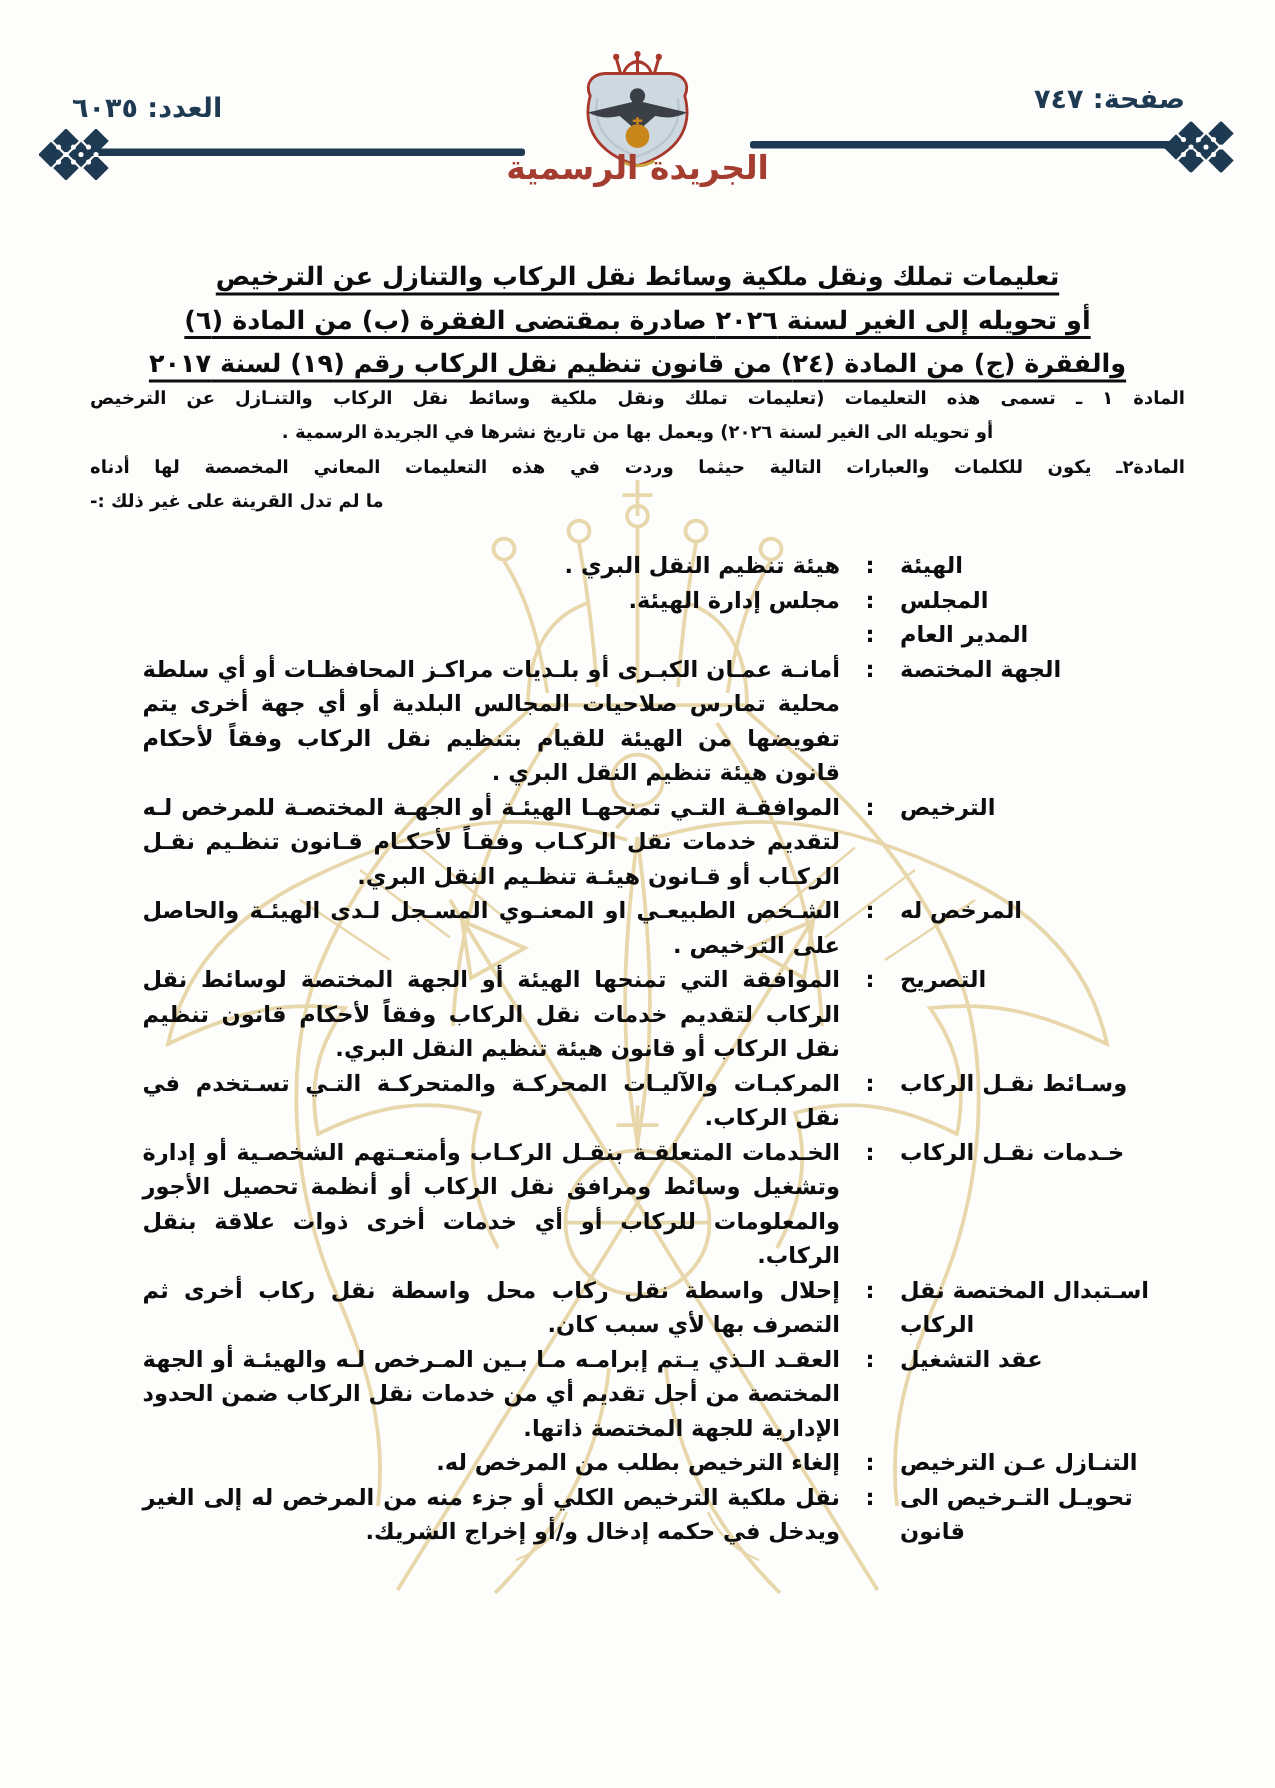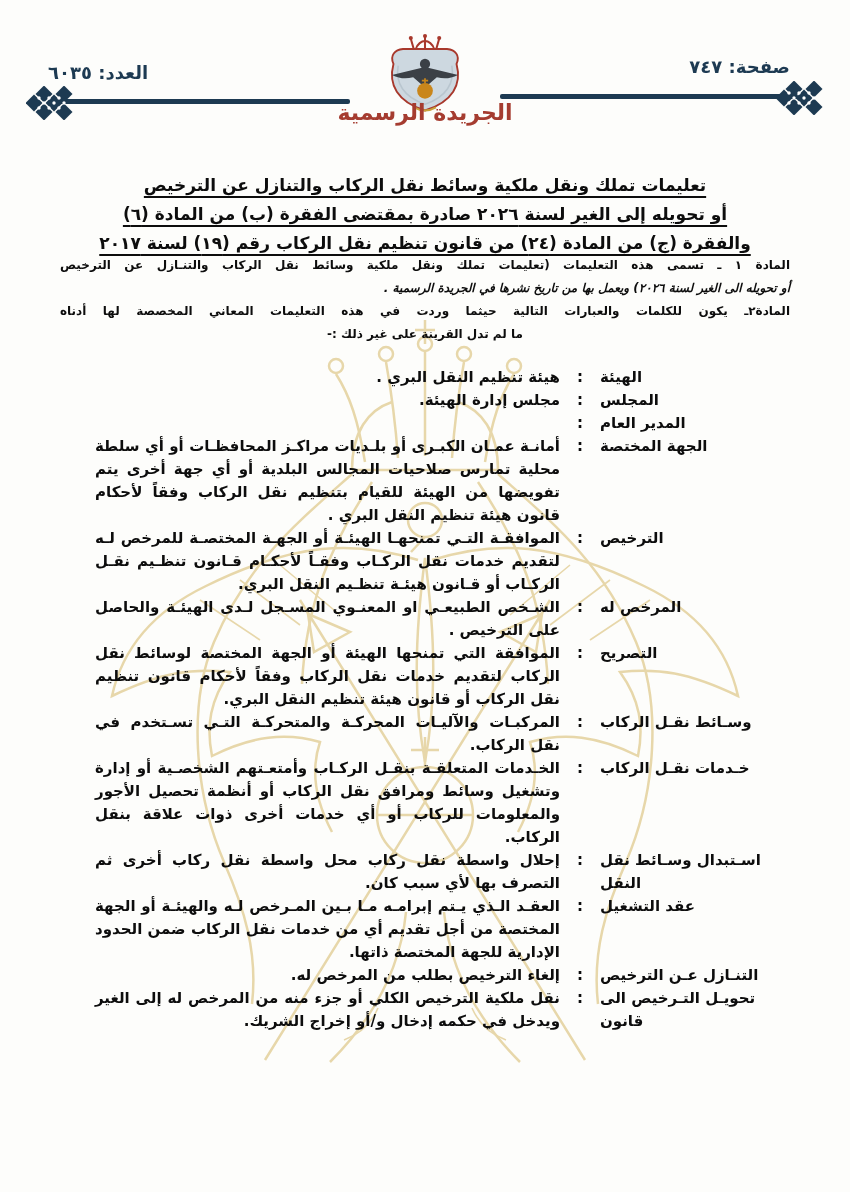--- a/index.html
+++ b/index.html
@@ -36,22 +36,22 @@
 
   
   .titles{position:absolute;top:149px;left:55px;right:55px;text-align:center;direction:rtl;
           font-weight:bold;font-size:17px;color:var(--text);margin-top:26px;}
   .titles .t{margin-bottom:9px;text-decoration:underline;text-underline-offset:5px;text-decoration-thickness:1.5px;}
 
   
   .articles{position:absolute;top:254px;right:60px;width:730px;direction:rtl;
             font-weight:bold;font-size:12px;line-height:23px;color:var(--text);}
   .l-justify{text-align:justify;text-align-last:justify;}
-  .l-center{font-style:italic;}
-  .l-indent{text-align:center;}
+  .l-center{text-align:center;}
+  .l-indent{text-align:left;}
 
   
   .defs{position:absolute;top:366px;right:60px;width:695px;direction:rtl;
         font-weight:bold;font-size:15px;line-height:23px;color:var(--text);}
   .defrow{display:grid;grid-template-columns:190px 40px 1fr;}
   .term{text-align:left;}
   .colon{text-align:center;}
   .def{text-align:justify;}
 </style>
 </head>
@@ -223,21 +223,21 @@
         <div class="term">وسـائط نقـل الركاب</div>
         <div class="colon">:</div>
         <div class="def">المركبـات والآليـات المحركـة والمتحركـة التـي تسـتخدم في نقل الركاب.</div>
       </div>
       <div class="defrow">
         <div class="term">خـدمات نقـل الركاب</div>
         <div class="colon">:</div>
         <div class="def">الخـدمات المتعلقـة بنقـل الركـاب وأمتعـتهم الشخصـية أو إدارة وتشغيل وسائط ومرافق نقل الركاب أو أنظمة تحصيل الأجور والمعلومات للركاب أو أي خدمات أخرى ذوات علاقة بنقل الركاب.</div>
       </div>
       <div class="defrow">
-        <div class="term">اسـتبدال وسـائط نقل النقل</div>
+        <div class="term">اسـتبدال المختصة نقل الركاب</div>
         <div class="colon">:</div>
         <div class="def">إحلال واسطة نقل ركاب محل واسطة نقل ركاب أخرى ثم التصرف بها لأي سبب كان.</div>
       </div>
       <div class="defrow">
         <div class="term">عقد التشغيل</div>
         <div class="colon">:</div>
         <div class="def">العقـد الـذي يـتم إبرامـه مـا بـين المـرخص لـه والهيئـة أو الجهة المختصة من أجل تقديم أي من خدمات نقل الركاب ضمن الحدود الإدارية للجهة المختصة ذاتها.</div>
       </div>
       <div class="defrow">
         <div class="term">التنـازل عـن الترخيص</div>

